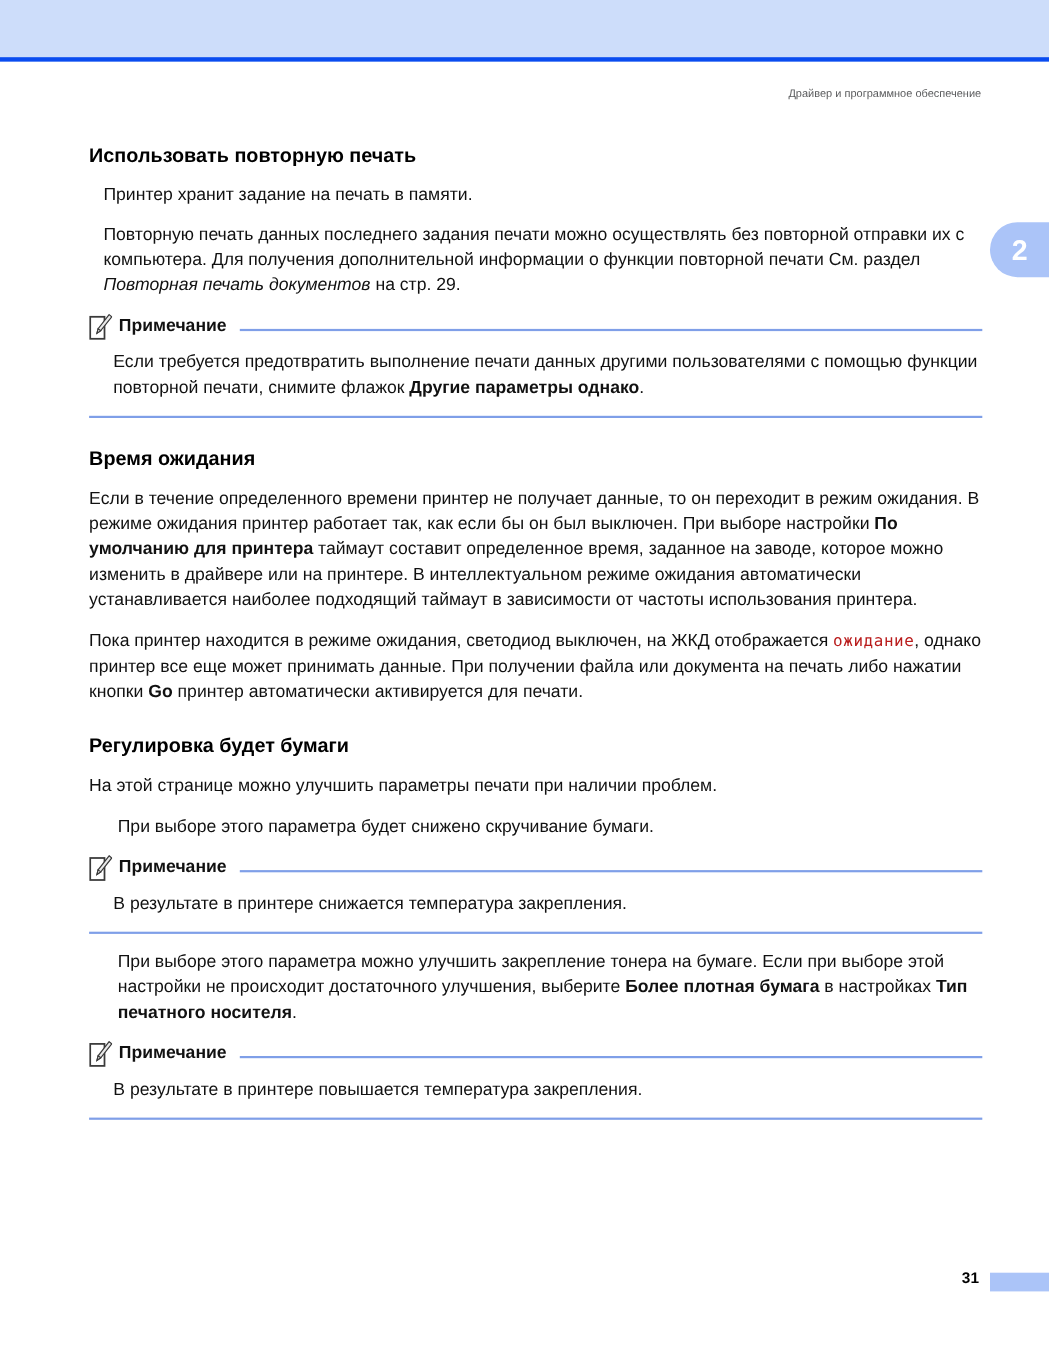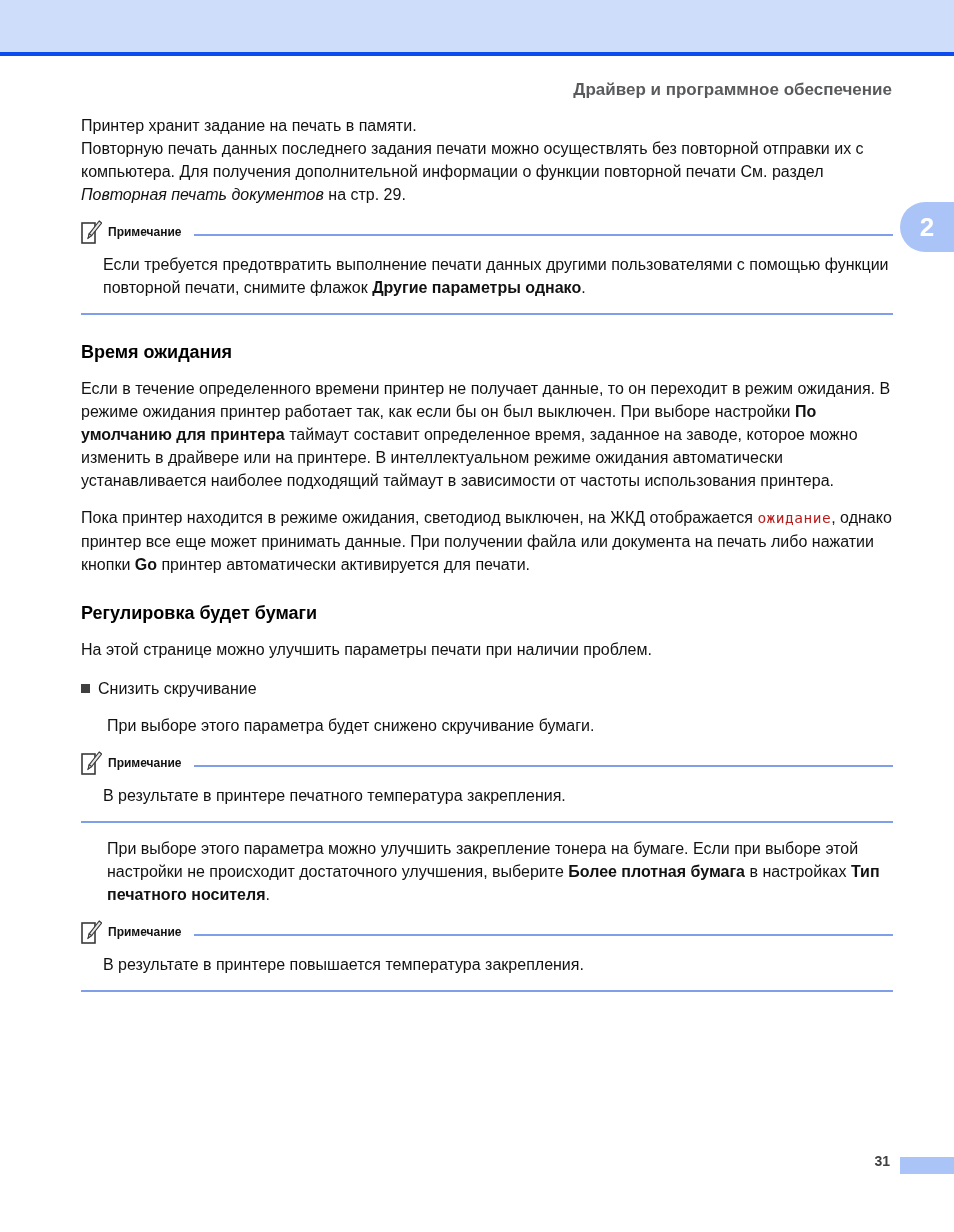--- a/index.html
+++ b/index.html
@@ -4,71 +4,72 @@
 <style>
   html,body{margin:0;padding:0;}
   body{
     width:954px;height:1232px;position:relative;overflow:hidden;
     background:#ffffff;color:#111;
     font-family:"Liberation Sans", sans-serif;
   }
   .band{height:52px;background:#cdddfa;border-bottom:4px solid #0a4cf0;}
   .runhead{
     margin-top:24px;margin-right:62px;text-align:right;
-    font-size:17px;color:#595a5c;font-weight:bold;
+    font-size:10px;color:#595a5c;
   }
   .tab{
     position:absolute;top:202px;right:0;width:54px;height:50px;
     background:#abc4f8;border-radius:25px 0 0 25px;
     display:flex;align-items:center;justify-content:center;
     color:#fff;font-weight:bold;font-size:26px;
   }
   .content{margin-left:81px;width:812px;font-size:16px;line-height:23px;}
   .h1{font-size:18px;font-weight:bold;line-height:22px;color:#000;}
   .h1.first{margin-top:39px;}
   .h1.later{margin-top:26px;}
   .p{margin:14px 0 0 0;}
-  .p.tight{margin:0;}
+  .p.tight{margin:13px;}
   .p.lead{margin-top:14px;}
   b{font-weight:bold;}
   i{font-style:italic;}
   .mono{
     font-family:"DejaVu Sans Mono", monospace;
     color:#b91c1c;font-size:14.5px;letter-spacing:0.5px;
   }
   .note{margin-top:14px;border-bottom:2px solid #7f9fe8;padding-bottom:14px;}
   .note-head{display:flex;align-items:flex-start;}
   .note-icon{flex:0 0 auto;width:21px;height:26px;margin-right:6px;}
-  .note-label{font-weight:bold;font-size:12px;line-height:24px;white-space:nowrap;}
+  .note-label{font-weight:bold;font-size:16px;line-height:24px;white-space:nowrap;}
   .note-rule{flex:1 1 auto;height:2px;background:#7f9fe8;margin-left:12px;margin-top:14px;}
   .note-body{margin-left:22px;margin-top:7px;}
   .bullet{display:flex;margin-top:16px;}
   .bullet-sq{flex:0 0 auto;width:9px;height:9px;background:#3f3f3f;margin:7px 8px 0 0;}
   .sub{margin-left:26px;margin-top:14px;}
   .pageno{
     position:absolute;top:1153px;right:64px;
-    font-size:14px;font-weight:bold;color:#404040;
+    font-size:14px;font-weight:bold;color:#000000;
   }
   .footer-bar{
     position:absolute;top:1157px;right:0;width:54px;height:17px;background:#abc4f8;
   }
 </style>
 </head>
 <body>
 
 <div class="band"></div>
 
 <div class="runhead">Драйвер и программное обеспечение</div>
 
 <div class="tab">
   <span>2</span>
 </div>
 
 <div class="content">
 
+  <div class="h1 first">Использовать повторную печать</div>
   <p class="p tight lead">
     <span>Принтер хранит задание на печать в памяти.</span>
   </p>
   <p class="p tight">
     <span>Повторную печать данных последнего задания печати можно осуществлять без повторной отправки их с компьютера. Для получения дополнительной информации о функции повторной печати См. раздел </span><i>Повторная печать документов</i><span> на стр. 29.</span>
   </p>
 
   <div class="note">
     <div class="note-head">
       <span class="note-icon">
@@ -92,42 +93,38 @@
   </p>
   <p class="p">
     <span>Пока принтер находится в режиме ожидания, светодиод выключен, на ЖКД отображается </span><span class="mono">ожидание</span><span>, однако принтер все еще может принимать данные. При получении файла или документа на печать либо нажатии кнопки </span><b>Go</b><span> принтер автоматически активируется для печати.</span>
   </p>
 
   <div class="h1 later">Регулировка будет бумаги</div>
   <p class="p">
     <span>На этой странице можно улучшить параметры печати при наличии проблем.</span>
   </p>
 
-  <div class="bullet">
-    <span class="bullet-sq"></span>
-    <span>Снизить скручивание</span>
-  </div>
   <p class="p sub">
     <span>При выборе этого параметра будет снижено скручивание бумаги.</span>
   </p>
 
   <div class="note">
     <div class="note-head">
       <span class="note-icon">
         <svg width="21" height="26" viewBox="0 0 21 26">
           <rect x="1" y="3" width="13" height="20" fill="#ffffff" stroke="#3a3a3a" stroke-width="1.6"></rect>
           <path d="M18.2 1.0 L20.6 3.0 L10.6 15.6 L7.2 17.9 L8.2 13.8 Z" fill="#e9e9e9" stroke="#3a3a3a" stroke-width="1.1"></path>
           <path d="M8.2 13.8 L10.6 15.6 L7.2 17.9 Z" fill="#ffffff" stroke="#3a3a3a" stroke-width="1.1"></path>
         </svg>
       </span>
       <span class="note-label">Примечание</span>
       <span class="note-rule"></span>
     </div>
     <div class="note-body">
-      <span>В результате в принтере печатного температура закрепления.</span>
+      <span>В результате в принтере снижается температура закрепления.</span>
     </div>
   </div>
 
   <p class="p sub">
     <span>При выборе этого параметра можно улучшить закрепление тонера на бумаге. Если при выборе этой настройки не происходит достаточного улучшения, выберите </span><b>Более плотная бумага</b><span> в настройках </span><b>Тип печатного носителя</b><span>.</span>
   </p>
 
   <div class="note">
     <div class="note-head">
       <span class="note-icon">

